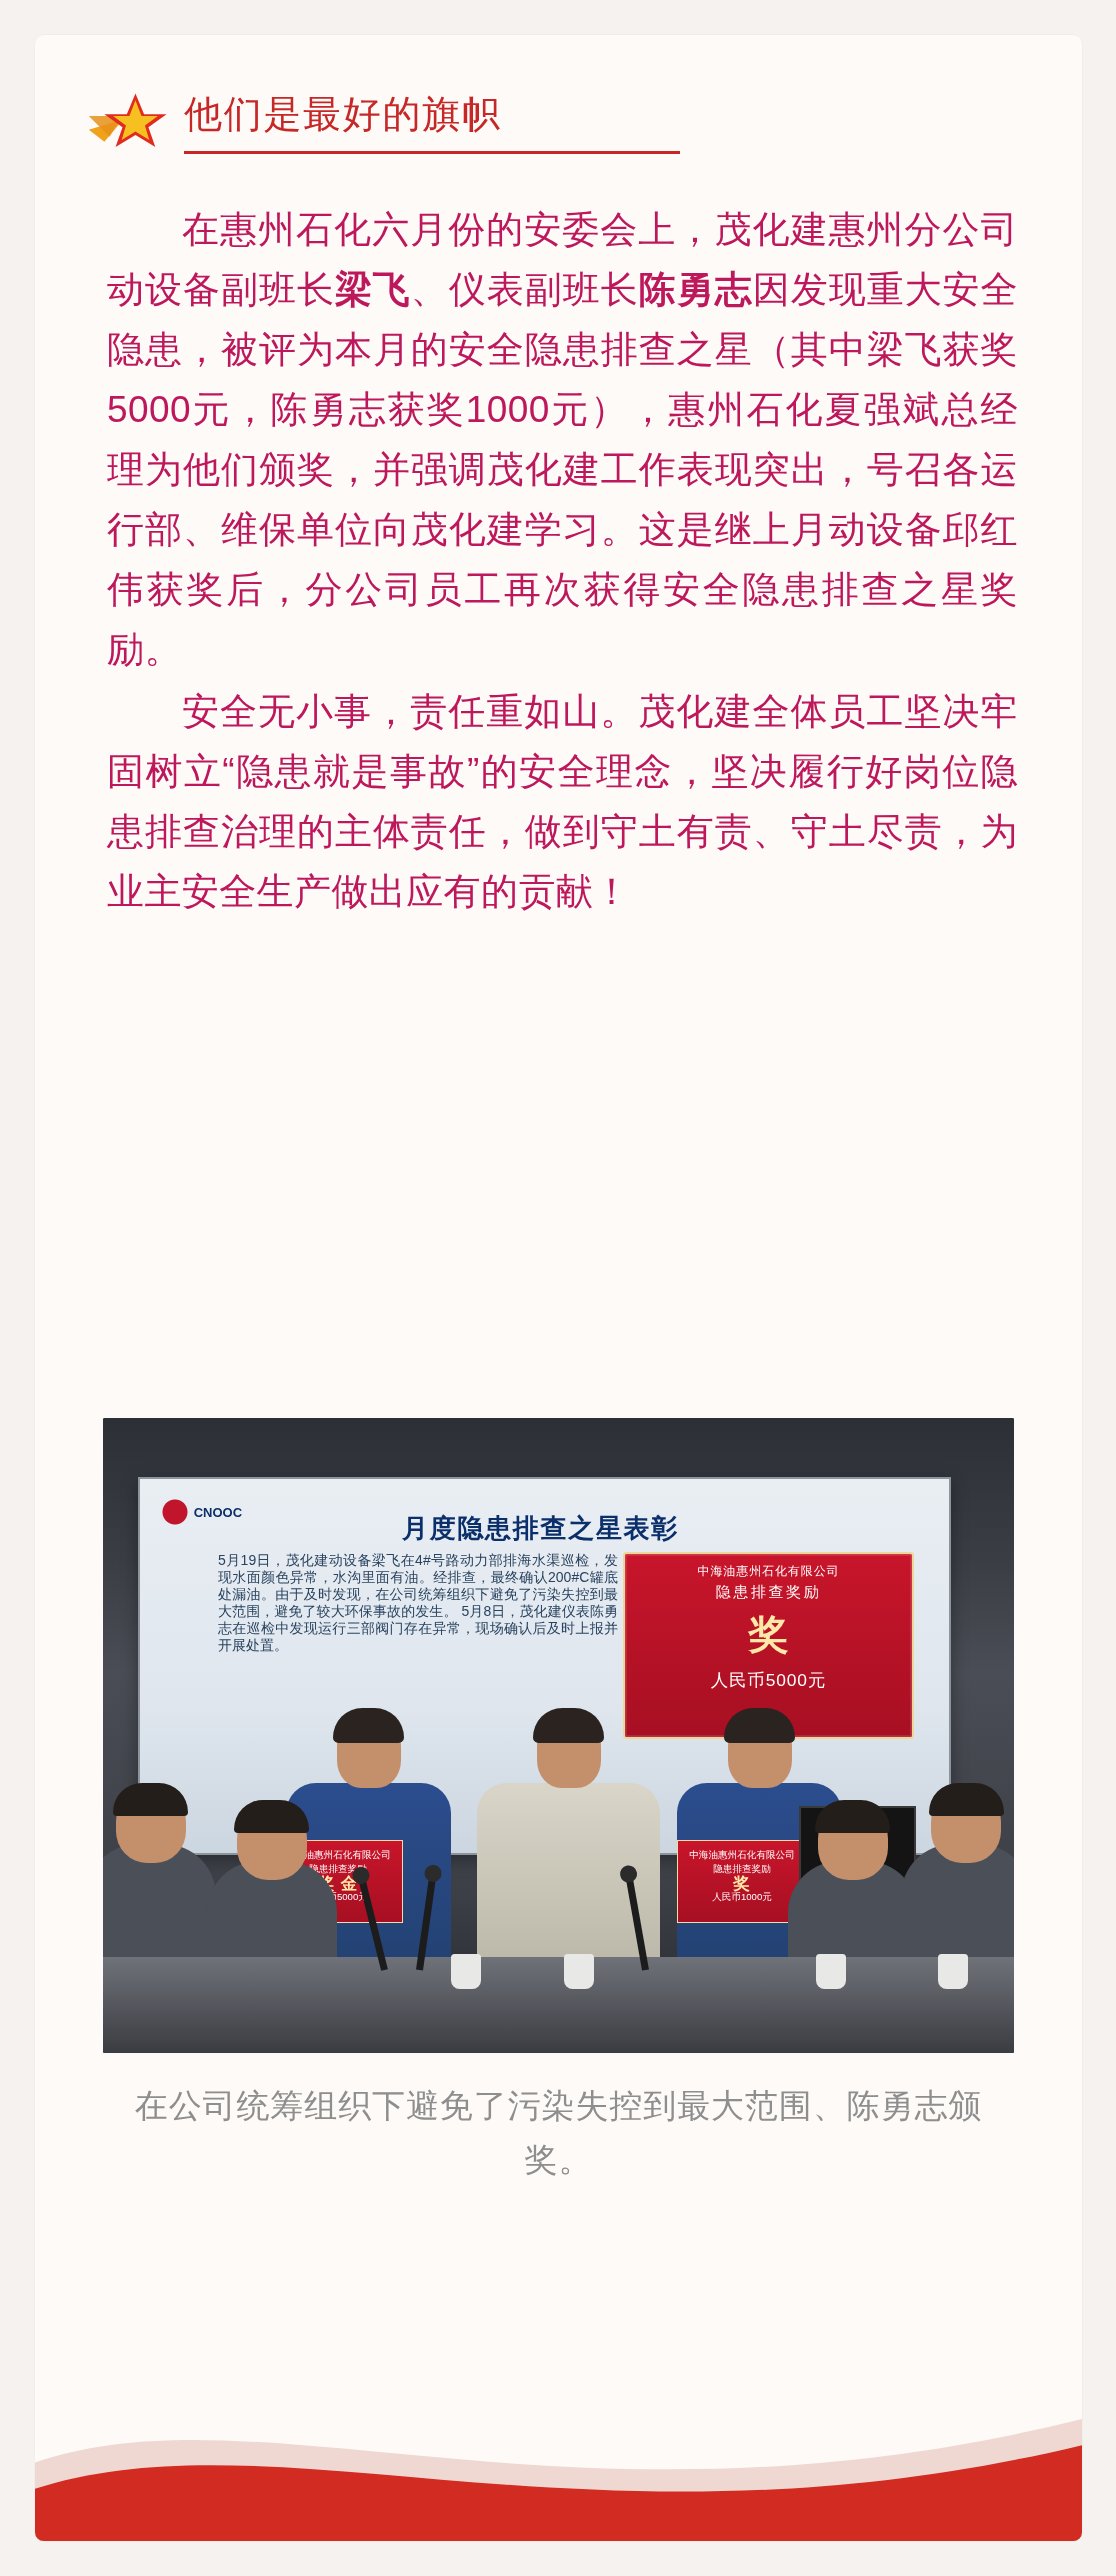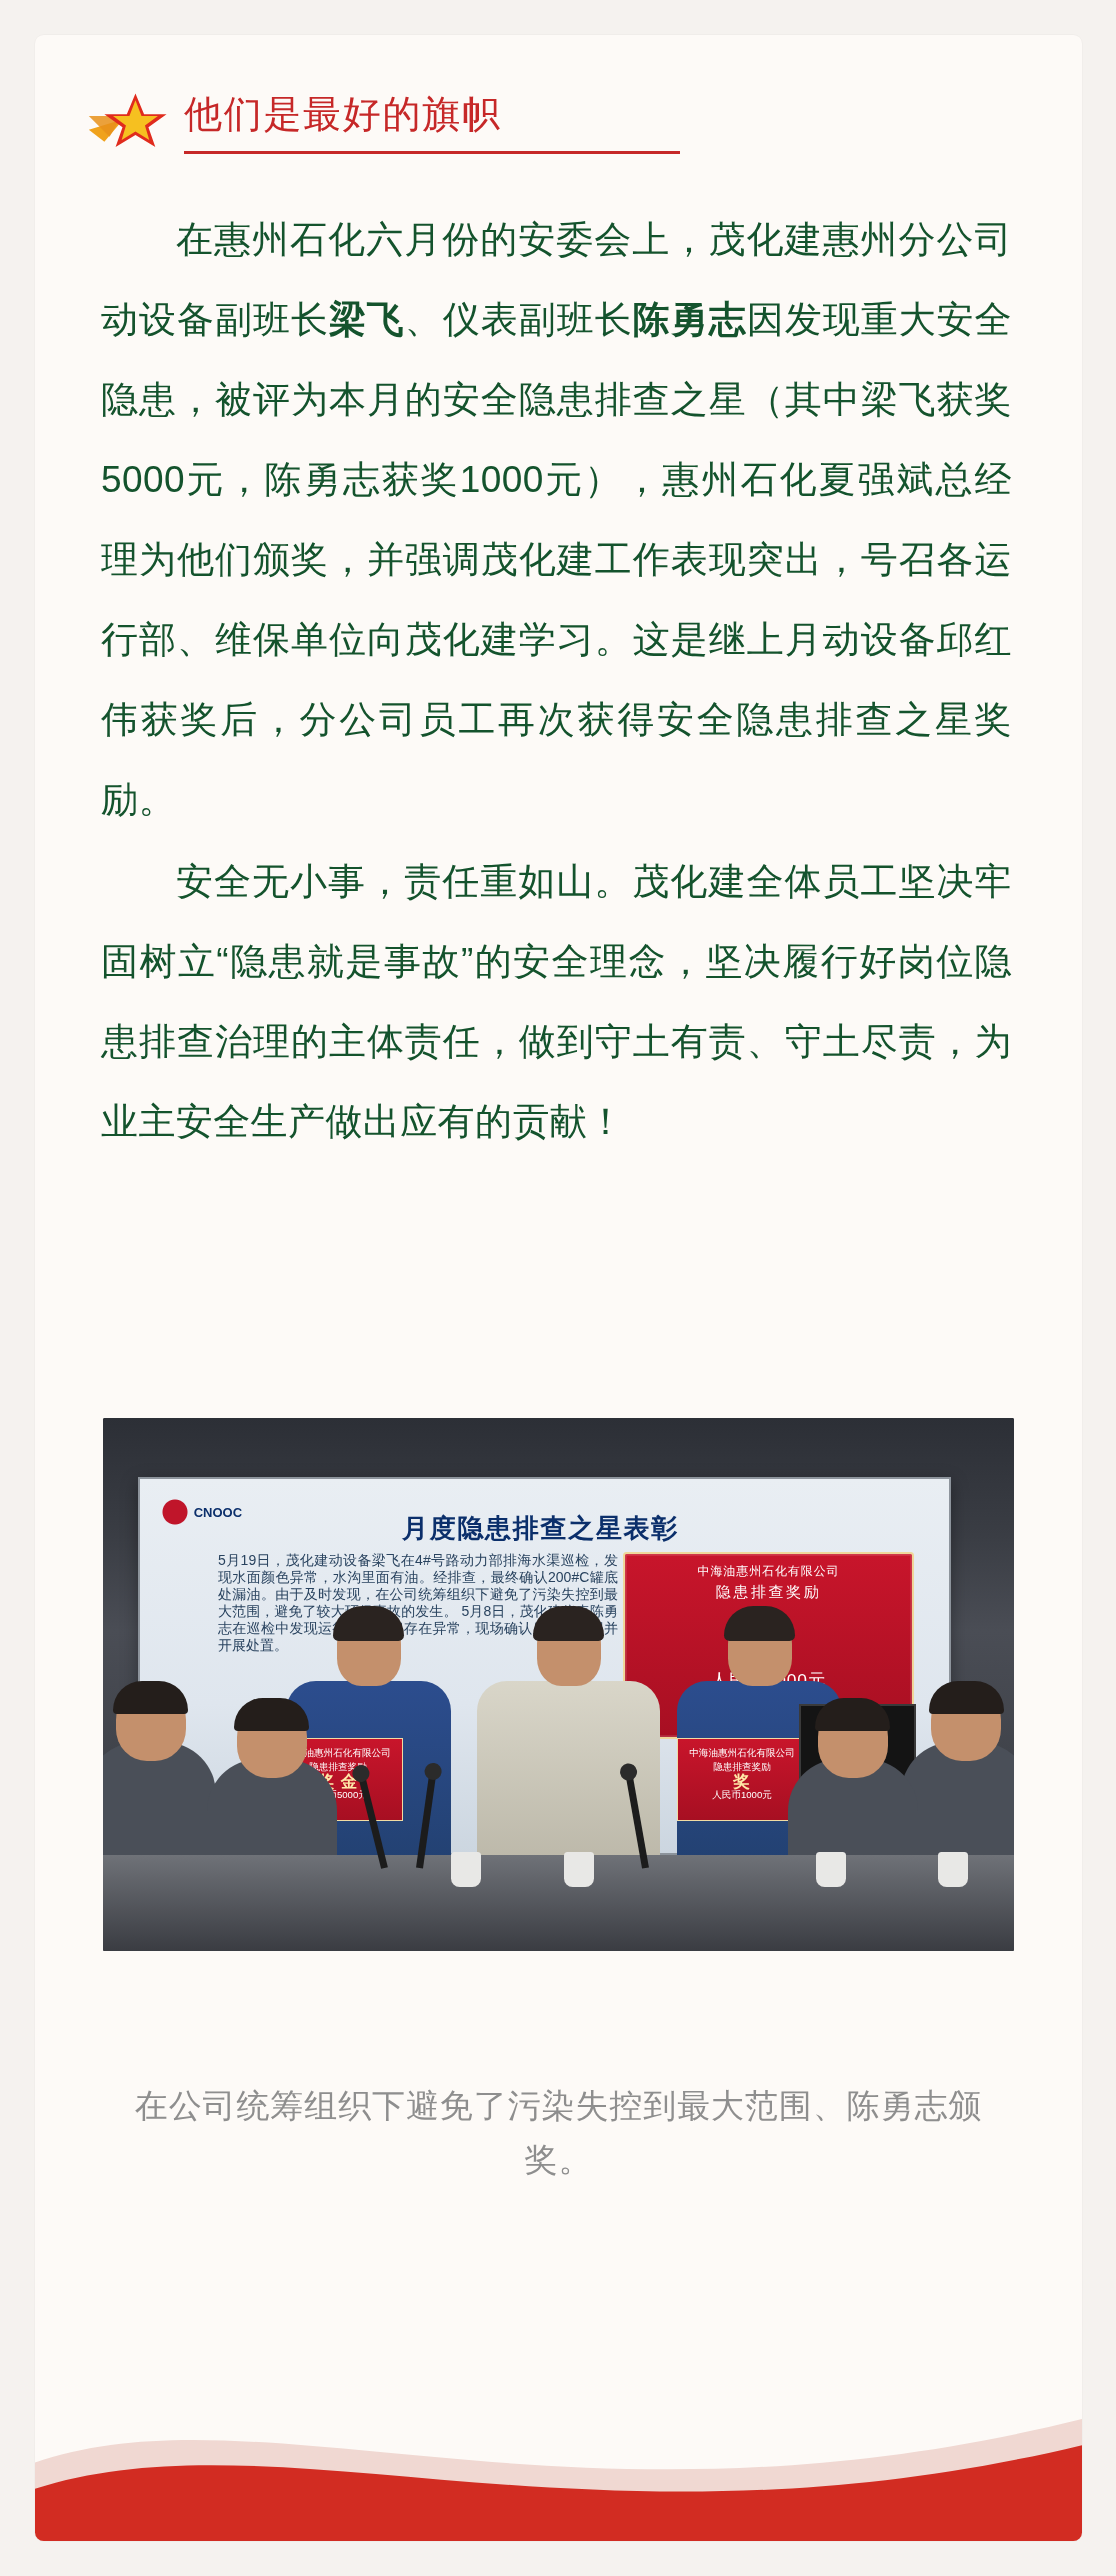--- a/index.html
+++ b/index.html
@@ -62,43 +62,43 @@
     position: absolute;
     left: 123px;
     top: 73px;
     width: 496px;
     height: 2.6px;
     background: #c62828;
   }
   
   .article {
     position: absolute;
-    left: 66px;
+    left: 72px;
     top: 165px;
     width: 911px;
     font-size: 37px;
-    line-height: 80px;
-    color: #14532d;
+    line-height: 60px;
+    color: #be185d;
     text-align: justify;
     letter-spacing: 0.4px;
   }
   .para {
     text-indent: 75px;
     margin: 0 0 1.7px 0;
   }
   .para b {
     font-weight: bold;
   }
   
   .photo-wrap {
     position: absolute;
     left: 68px;
     top: 1383px;
     width: 911px;
-    height: 533px;
+    height: 635px;
     background: #2a2c31;
     overflow: hidden;
     border-radius: 1.7px;
   }
   .photo {
     position: absolute;
     inset: 0;
     background: linear-gradient(180deg, #2c2f36 0%, #3a3d44 22%, #4a4d55 40%, #3c3f46 75%, #23252a 100%);
   }
   

